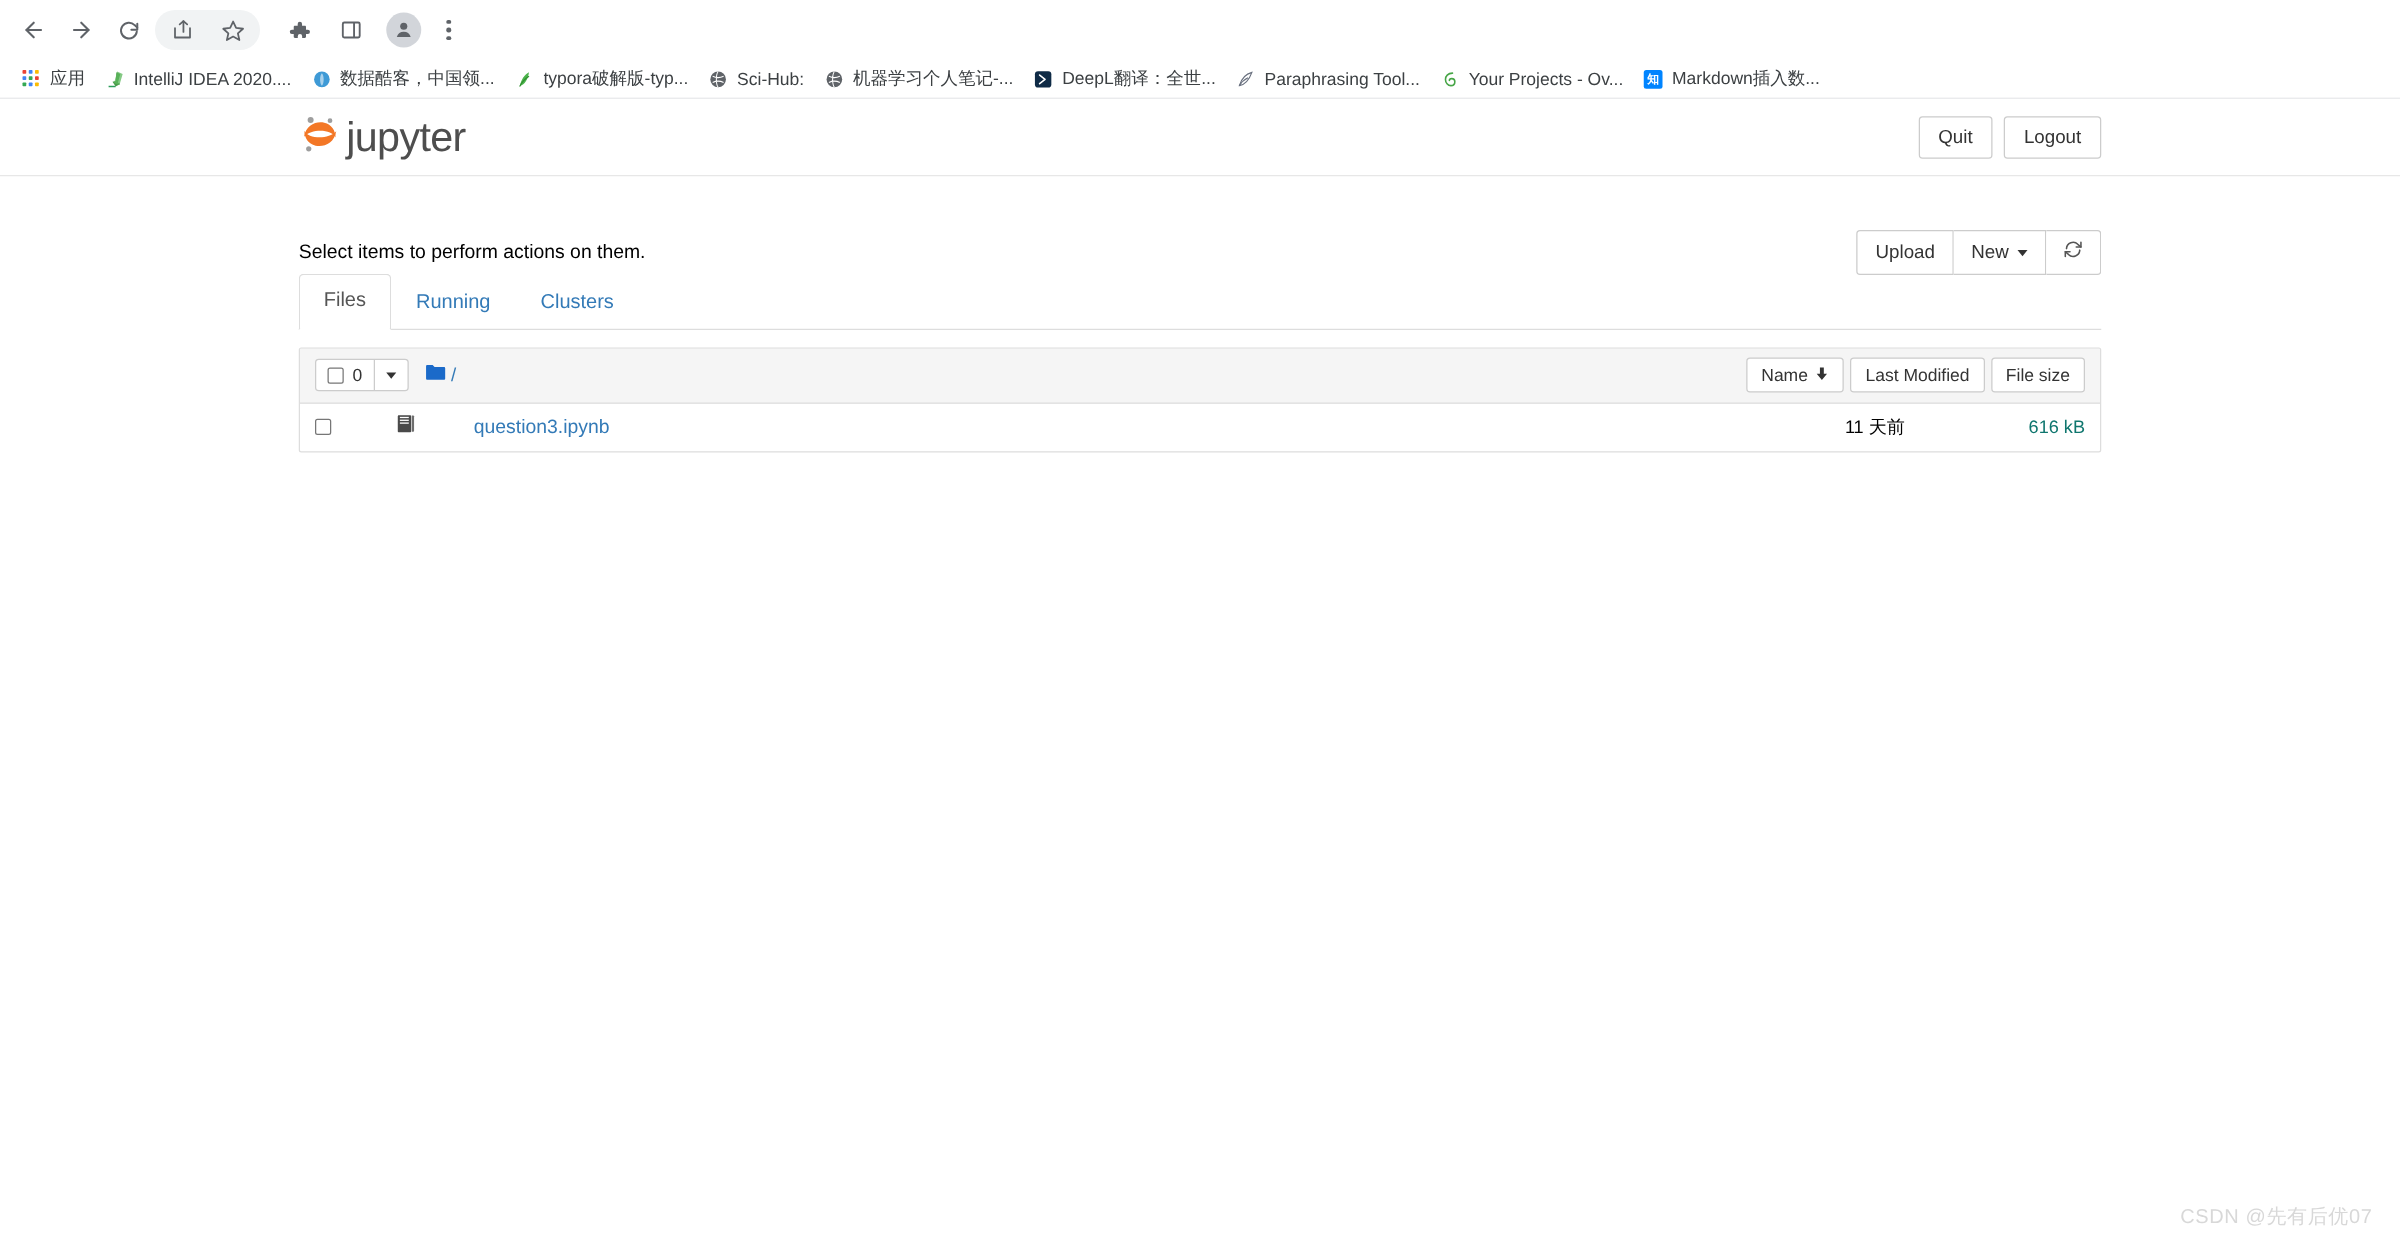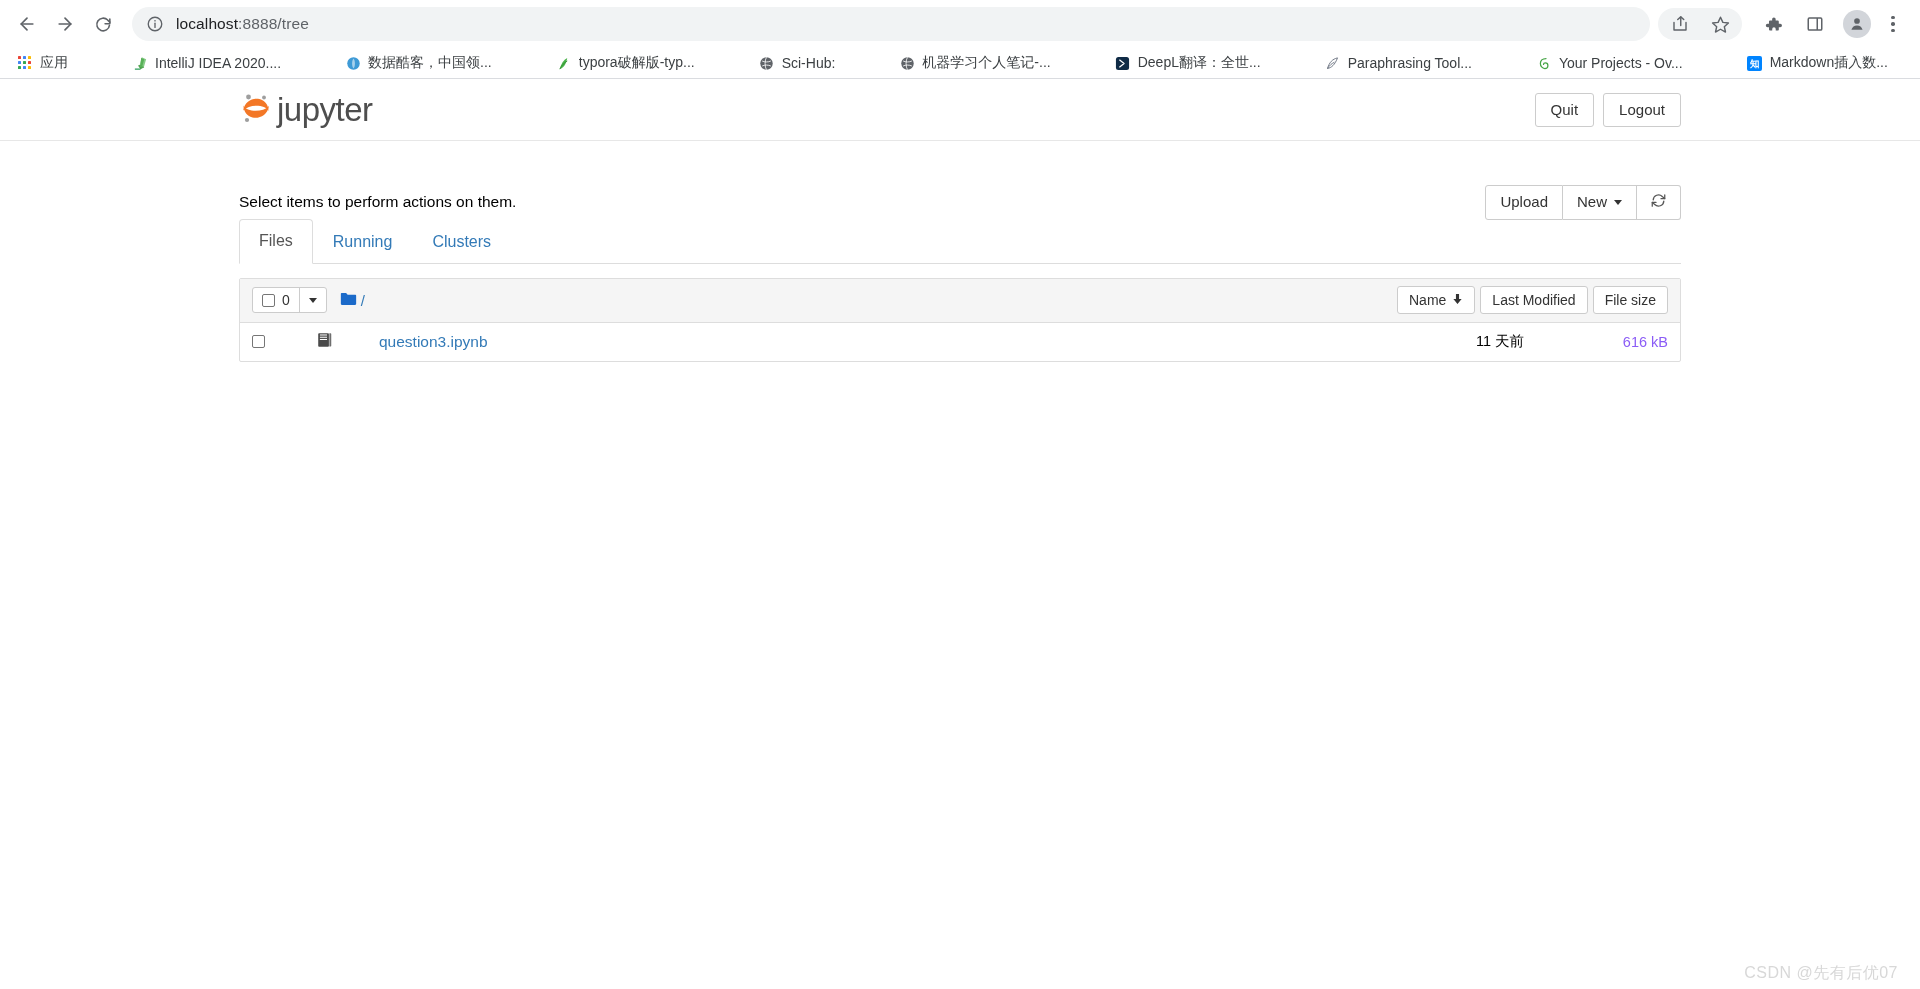--- a/index.html
+++ b/index.html
@@ -106,21 +106,20 @@
   }
 
   
   #bookmarks-bar {
     display: flex;
     align-items: center;
     height: 30px;
     padding: 0 9px;
     background: #ffffff;
     overflow: hidden;
-    gap: 48px;
   }
   .bookmark {
     display: flex;
     align-items: center;
     height: 26px;
     padding: 0 8px;
     border-radius: 4px;
     flex: 0 0 auto;
     max-width: 190px;
   }
@@ -331,21 +330,21 @@
   }
   .file-spacer { flex: 1 1 auto; }
   .file-modified {
     font-size: 14.5px;
     color: #000000;
     margin-right: 46px;
     white-space: nowrap;
   }
   .file-size {
     font-size: 14.5px;
-    color: #8b5cf6;
+    color: #0f766e;
     min-width: 62px;
     text-align: right;
     white-space: nowrap;
   }
 
   #watermark {
     position: absolute;
     right: 22px;
     bottom: 14px;
     font-size: 16px;
@@ -374,30 +373,20 @@
       </svg>
     </div>
 
     <div class="nav-btn">
       <svg width="19" height="19" viewBox="0 0 24 24" fill="none" stroke="currentColor" stroke-width="2" stroke-linecap="round" stroke-linejoin="round">
         <polyline points="20 5 20 11 14 11"></polyline>
         <path d="M19.5 13a8 8 0 1 1-2.2-6.6L20 9"></path>
       </svg>
     </div>
 
-    <div id="omnibox">
-      <span id="site-info-icon">
-        <svg width="18" height="18" viewBox="0 0 24 24" fill="none" stroke="currentColor" stroke-width="1.8">
-          <circle cx="12" cy="12" r="9"></circle>
-          <line x1="12" y1="11" x2="12" y2="16.5" stroke-linecap="round"></line>
-          <circle cx="12" cy="7.8" r="1.1" fill="currentColor" stroke="none"></circle>
-        </svg>
-      </span>
-      <span id="url-text"><span class="host">localhost</span><span>:8888/tree</span></span>
-    </div>
 
     <div id="toolbar-icons">
 
       <div id="share-star-group">
         <div class="tb-icon">
           <svg width="18" height="18" viewBox="0 0 24 24" fill="none" stroke="currentColor" stroke-width="1.9" stroke-linecap="round" stroke-linejoin="round">
             <path d="M4 10v10h16v-10"></path>
             <polyline points="9 6 13 2.5 17 6"></polyline>
             <line x1="13" y1="2.5" x2="13" y2="14"></line>
           </svg>

